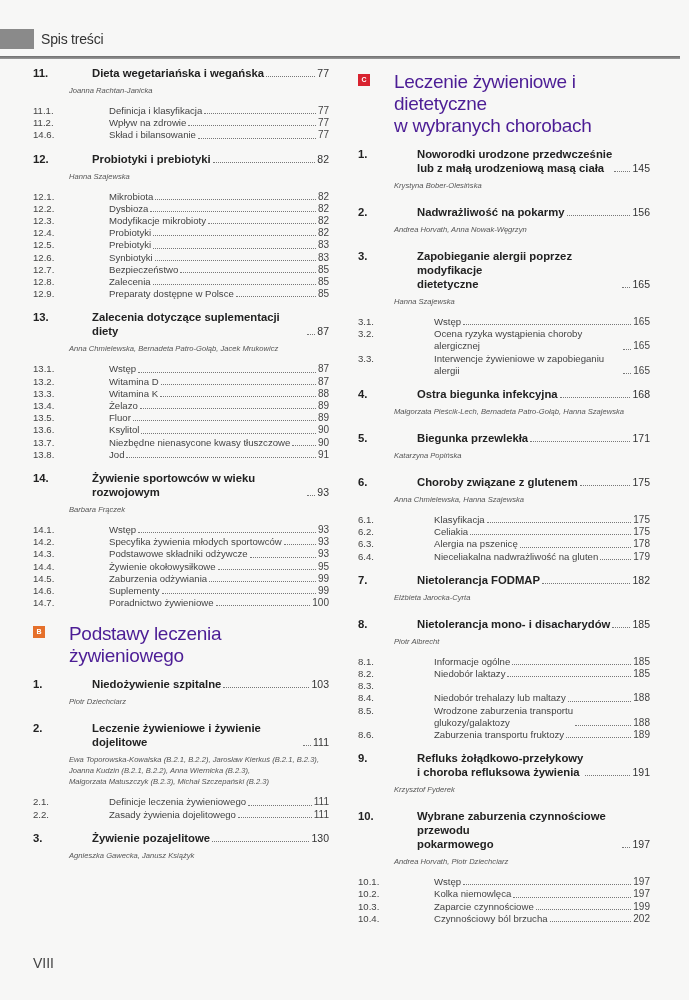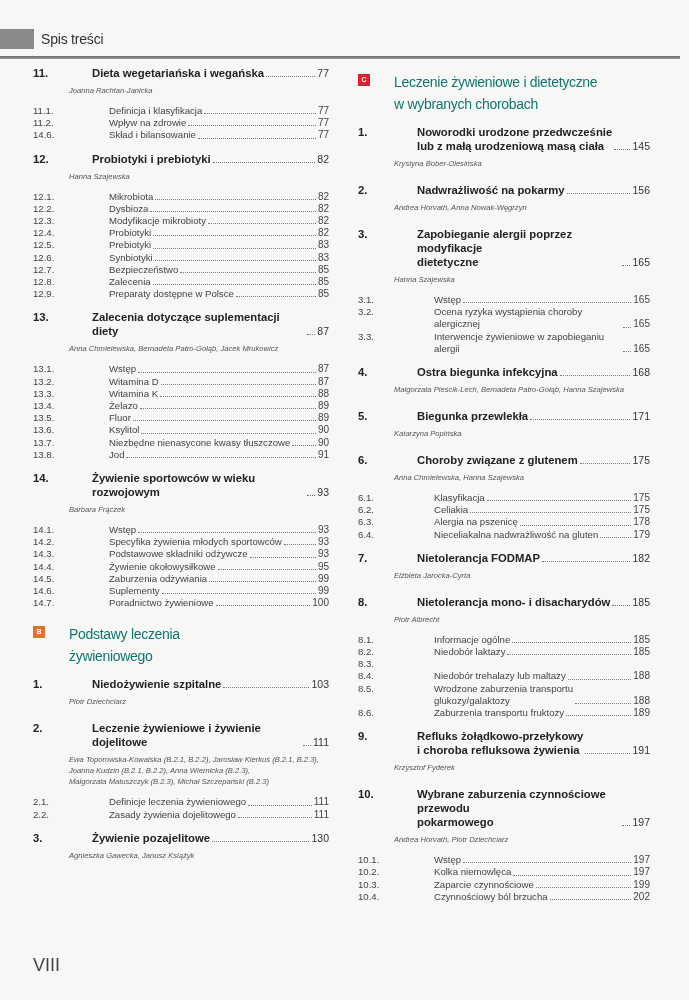--- a/index.html
+++ b/index.html
@@ -45,23 +45,23 @@
 
   .subs { margin-top: 9px; }
   .entry { margin-bottom: 14px; }
   .entry.tight { margin-bottom: 10px; }
 
   .part { display: flex; align-items: flex-start; margin-bottom: 10px; }
   .badge {
     width: 12px; height: 12px; flex: none; margin-top: 3px; margin-right: 24px;
     color: #fff; font-size: 7px; font-weight: bold; text-align: center; line-height: 12px;
   }
-  .part-title { font-size: 14px; line-height: 22px; color: #0f766e; font-family: "Liberation Sans Narrow","Liberation Sans", sans-serif; white-space: pre-line; letter-spacing: -0.3px; }
-
-  .page-number { position: absolute; left: 33px; top: 955px; font-size: 18px; color: #444; }
+  .part-title { font-size: 19px; line-height: 22px; color: #4c1d95; font-family: "Liberation Sans Narrow","Liberation Sans", sans-serif; white-space: pre-line; letter-spacing: -0.3px; }
+
+  .page-number { position: absolute; left: 33px; top: 955px; font-size: 14px; color: #444; }
 </style>
 </head>
 <body>
 
 <div class="header-block"></div>
 <div class="header-title">Spis treści</div>
 <div class="header-rule"></div>
 
 <div class="col col-left">
   <div id="left-chapters">

